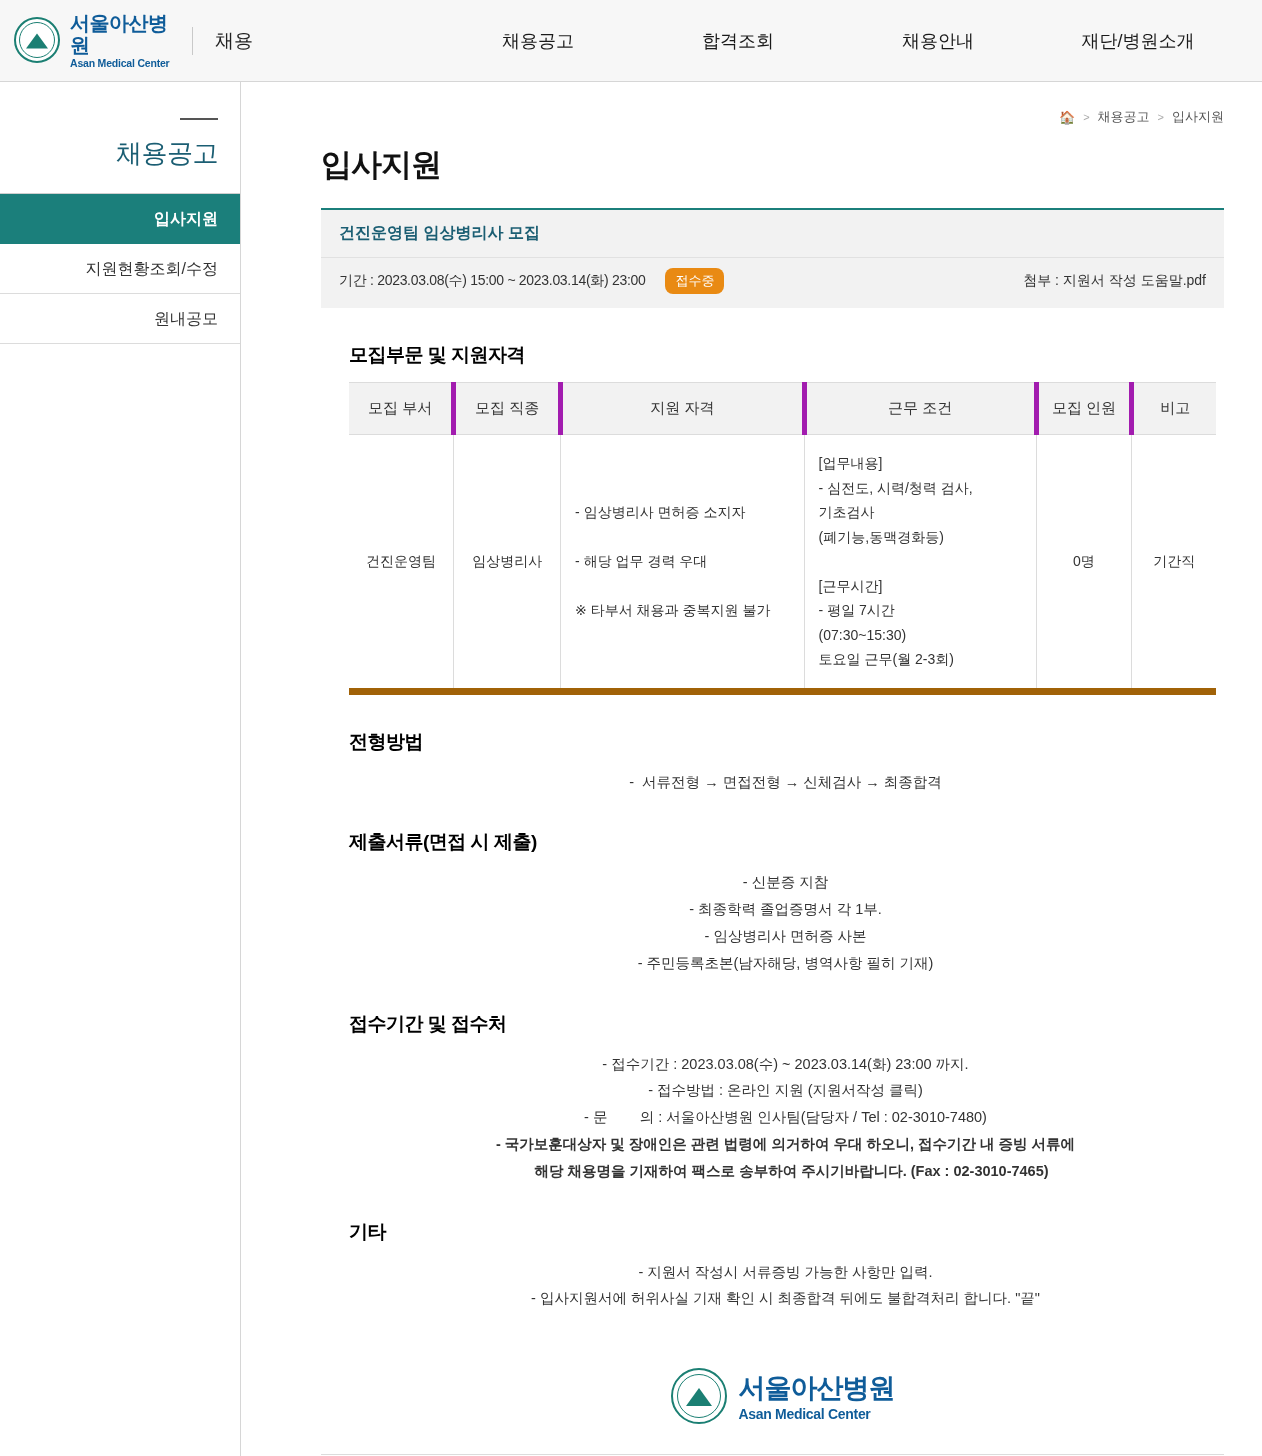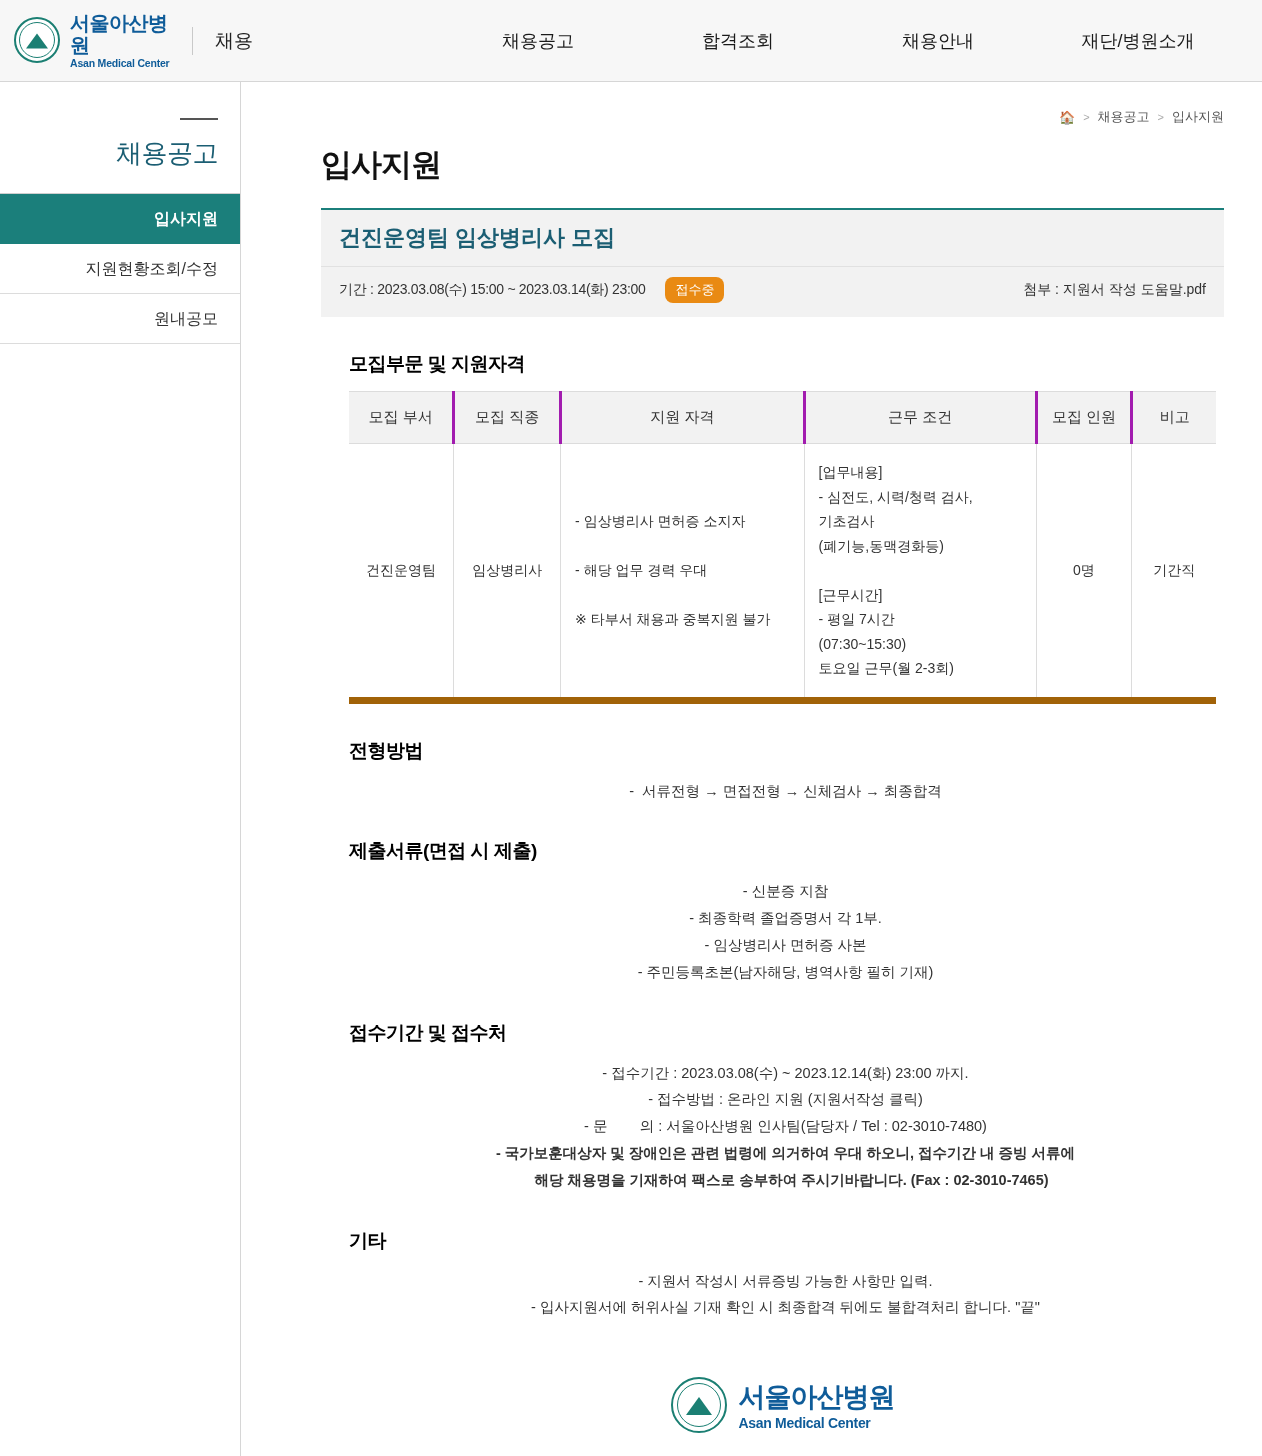--- a/index.html
+++ b/index.html
@@ -82,21 +82,21 @@
   }
   .breadcrumb .sep { color: #aaa; font-size: 11px; }
   .home-icon { color: #444; font-size: 13px; }
 
   .page-title { font-size: 31px; font-weight: bold; color: #111; margin: 18px 0 22px 0; letter-spacing: -1px; }
 
   
   .notice-box { border-top: 2px solid #1b7f7b; }
   .notice-head {
     background: #f2f2f2; border-bottom: 1px solid #e1e1e1;
-    padding: 13px 18px; font-size: 22px; font-weight: bold; color: #1b5e73;
+    padding: 13px 18px; font-size: 16px; font-weight: bold; color: #1b5e73;
   }
   .notice-meta {
     background: #f2f2f2; padding: 10px 18px 14px 18px;
     display: flex; align-items: center; font-size: 14px; color: #333; gap: 8px;
   }
   .notice-meta .period { letter-spacing: -0.3px; }
   .badge {
     display: inline-block; background: #e98a13; color: #fff;
     font-size: 13px; padding: 4px 10px; margin-left: 12px; border-radius: 8px;
   }
@@ -106,21 +106,21 @@
   .sec-title { font-size: 19px; color: #000000; font-weight: bold; margin: 34px 0 14px 0; letter-spacing: -0.5px; }
   .body-inner { padding: 0 8px 0 28px; }
 
   table.recruit {
     width: 100%; border-collapse: collapse; font-size: 14px; color: #333;
   }
   table.recruit th {
     background: #f2f2f2; border: 1px solid #dcdcdc; border-left: none; border-right: none;
     padding: 16px 6px; font-weight: normal; font-size: 15px; color: #333;
   }
-  table.recruit th + th { border-left: 3px solid #a21caf; }
+  table.recruit th + th { border-left: 5px solid #a21caf; }
   table.recruit td {
     border-bottom: 7px solid #a16207; border-left: 1px solid #dcdcdc;
     padding: 16px 14px; vertical-align: middle; line-height: 1.75;
   }
   table.recruit td:first-child { border-left: none; }
   .c-center { text-align: center; }
   .nowrap-pre { white-space: pre-line; }
 
   .list-lines { font-size: 14.5px; color: #333; line-height: 1.85; padding-left: 6px; }
   .list-lines .ln { white-space: pre-wrap; text-align: center; }
@@ -251,21 +251,21 @@
       <h2 class="sec-title">제출서류(면접 시 제출)</h2>
       <div class="list-lines">
         <div class="ln">- 신분증 지참</div>
         <div class="ln">- 최종학력 졸업증명서 각 1부.</div>
         <div class="ln">- 임상병리사 면허증 사본</div>
         <div class="ln">- 주민등록초본(남자해당, 병역사항 필히 기재)</div>
       </div>
 
       <h2 class="sec-title">접수기간 및 접수처</h2>
       <div class="list-lines">
-        <div class="ln">- 접수기간 : 2023.03.08(수) ~ 2023.12.14(화) 23:00 까지.</div>
+        <div class="ln">- 접수기간 : 2023.03.08(수) ~ 2023.03.14(화) 23:00 까지.</div>
         <div class="ln">- 접수방법 : 온라인 지원 (지원서작성 클릭)</div>
         <div class="ln">- 문        의 : 서울아산병원 인사팀(담당자 / Tel : 02-3010-7480)</div>
         <div class="ln bold-ln">- 국가보훈대상자 및 장애인은 관련 법령에 의거하여 우대 하오니, 접수기간 내 증빙 서류에</div>
         <div class="ln bold-ln">   해당 채용명을 기재하여 팩스로 송부하여 주시기바랍니다. (Fax : 02-3010-7465)</div>
       </div>
 
       <h2 class="sec-title">기타</h2>
       <div class="list-lines">
         <div class="ln">- 지원서 작성시 서류증빙 가능한 사항만 입력.</div>
         <div class="ln">- 입사지원서에 허위사실 기재 확인 시 최종합격 뒤에도 불합격처리 합니다. "끝"</div>

